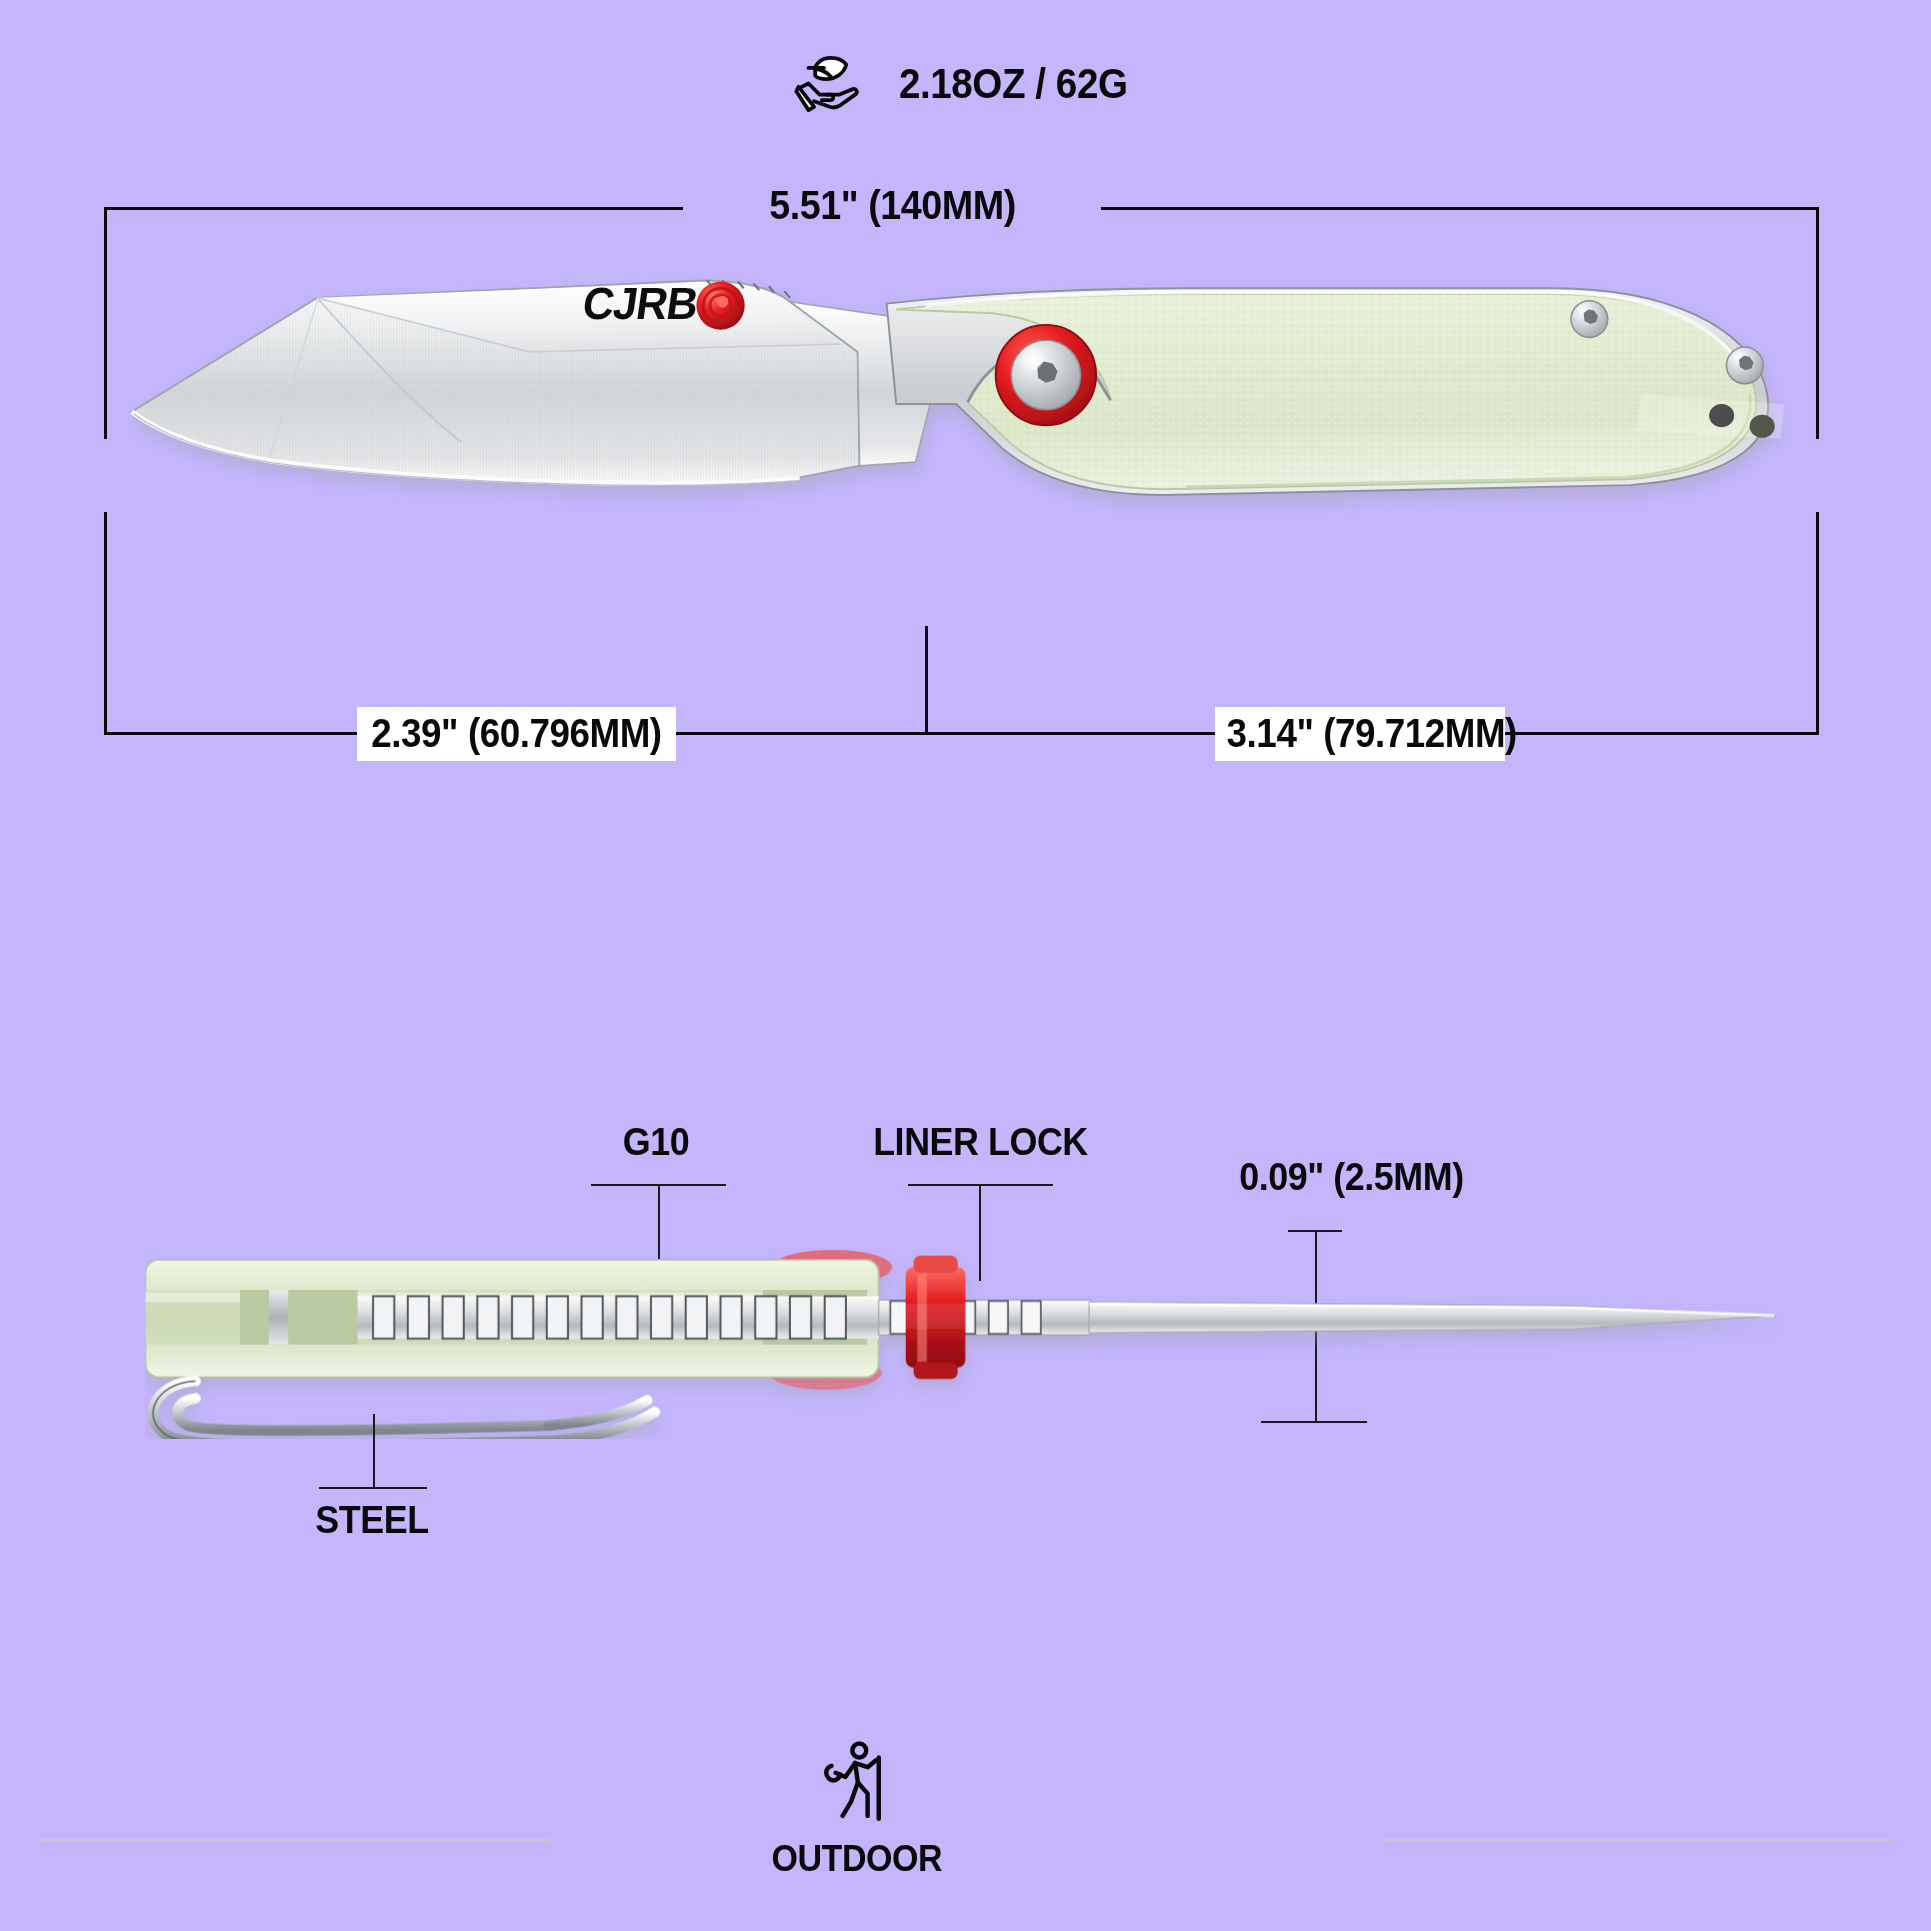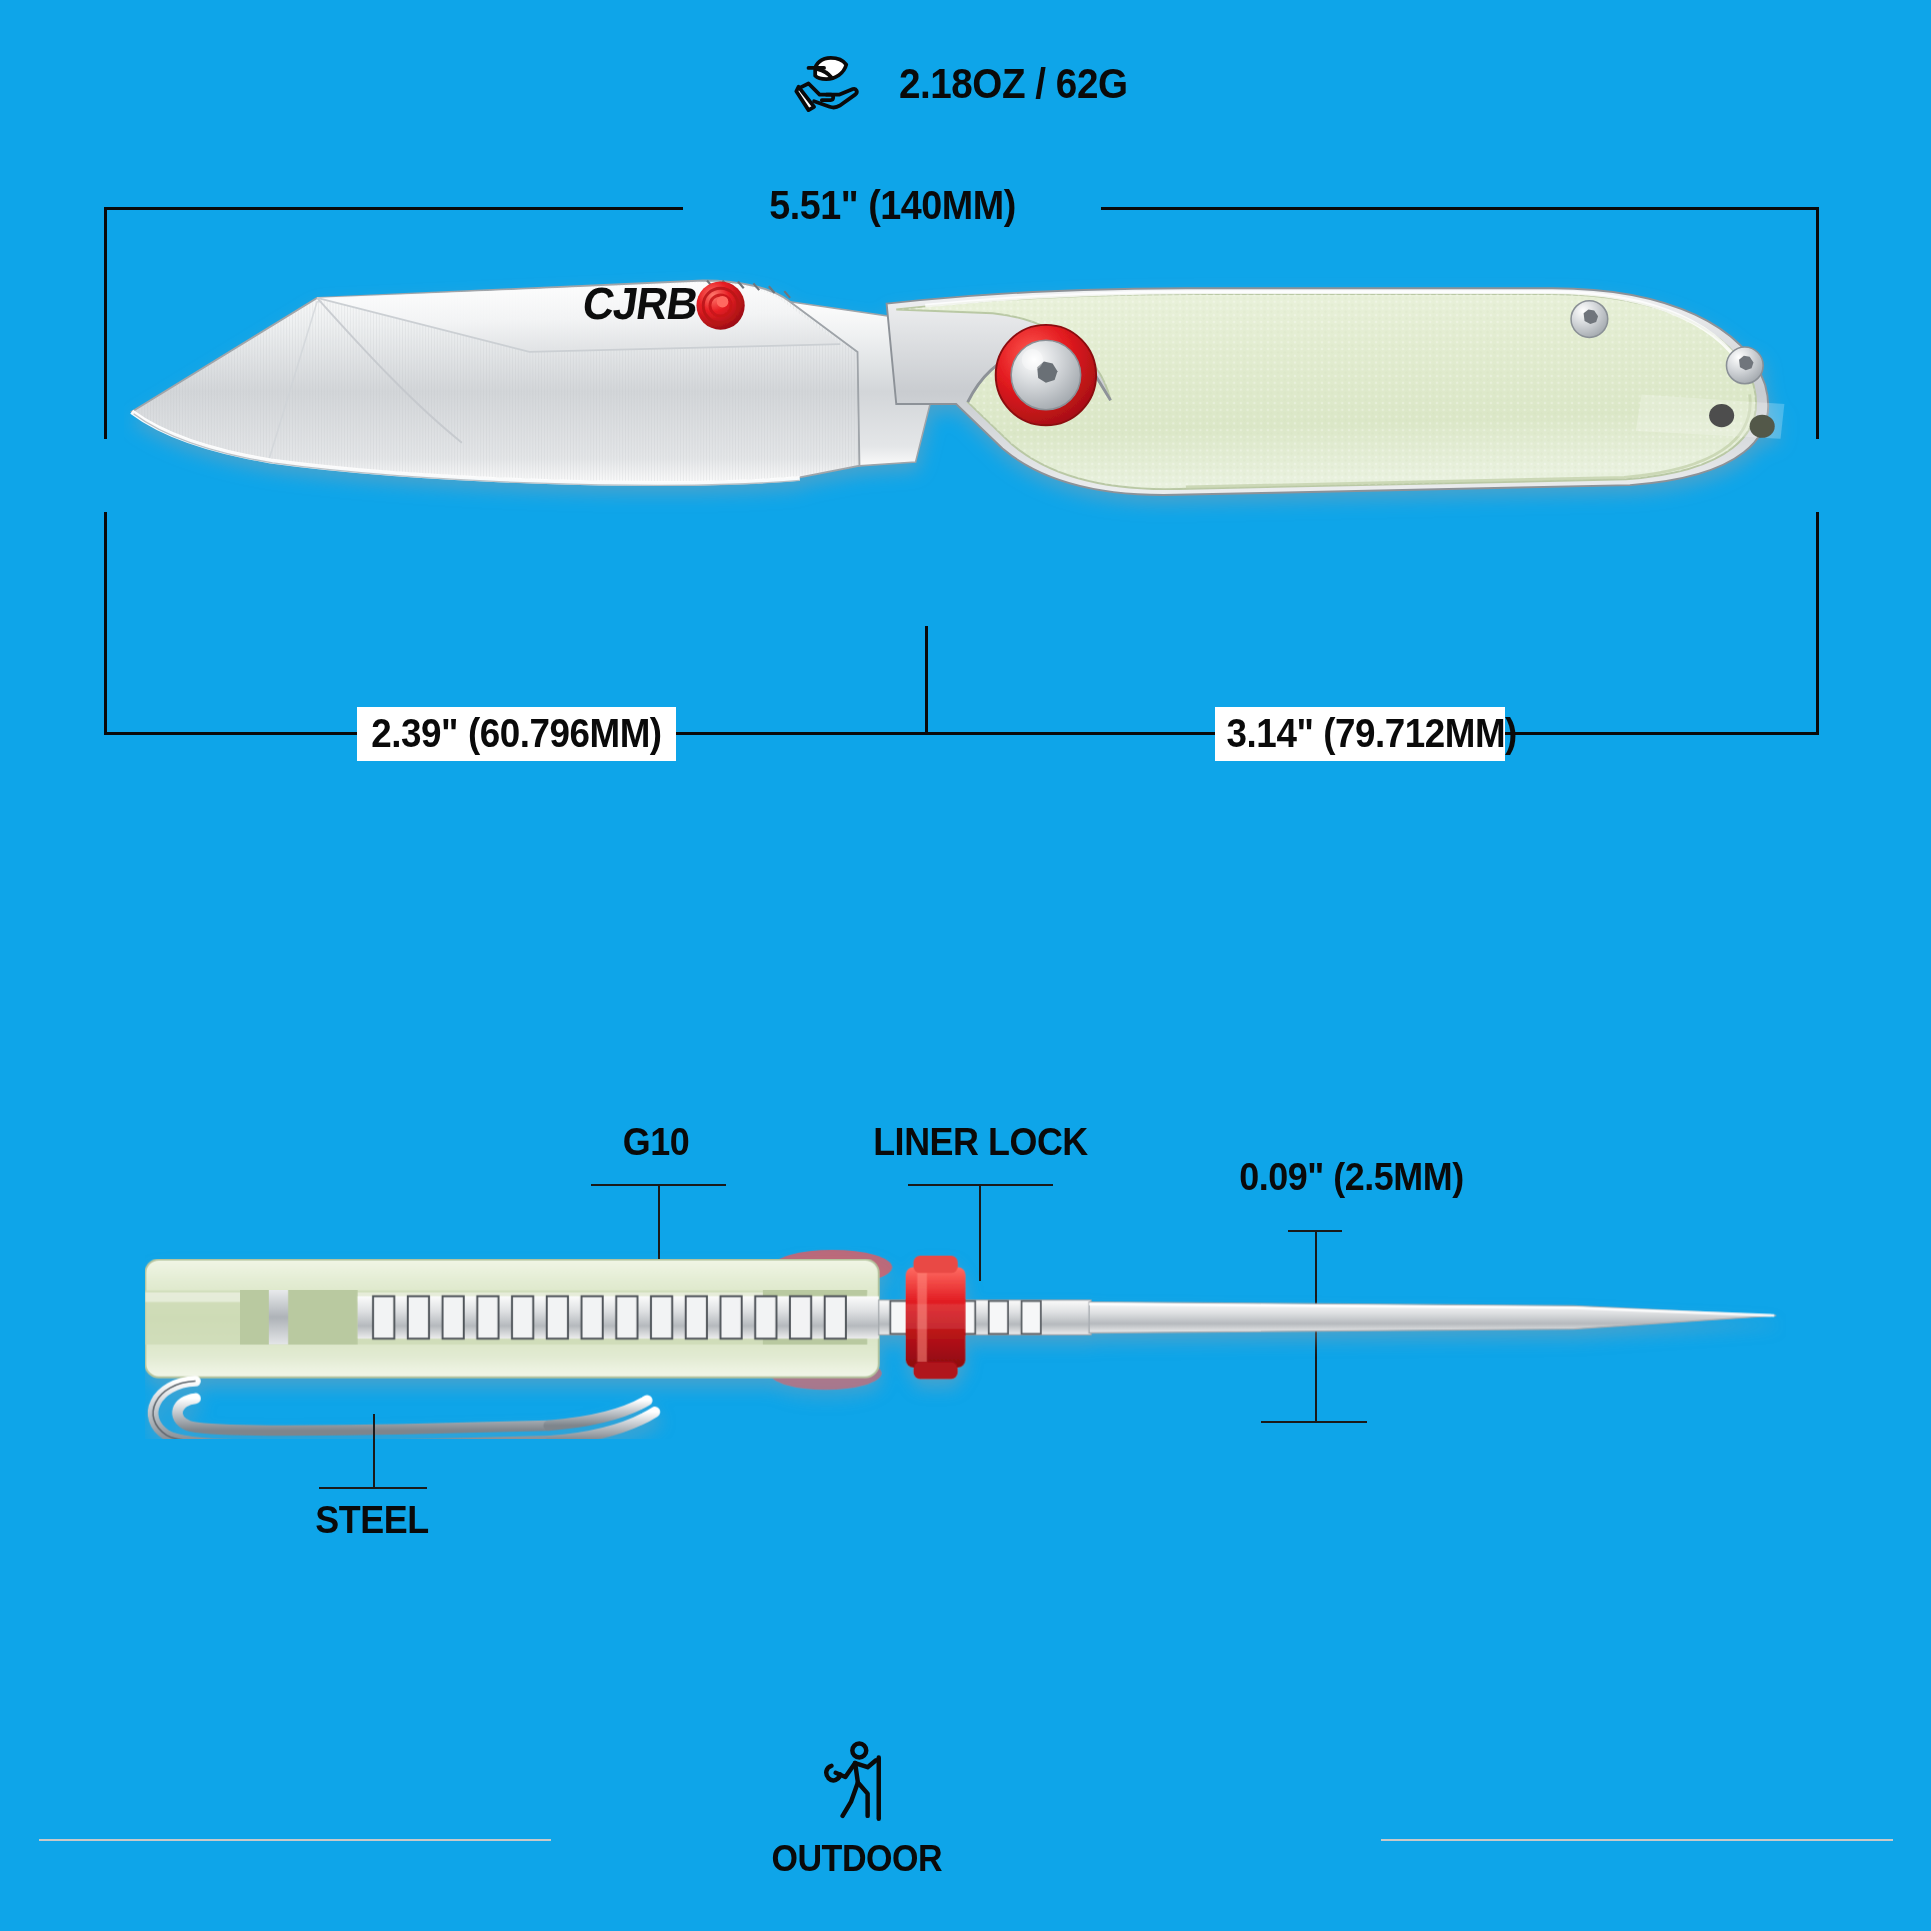--- a/index.html
+++ b/index.html
@@ -3,21 +3,21 @@
 <meta charset="utf-8">
 <style>
   * { box-sizing: border-box; }
   html, body {
     margin: 0; padding: 0;
     width: 1931px; height: 1931px;
     background: #ffffff;
     font-family: "Liberation Sans", sans-serif;
     overflow: hidden;
   }
-  #stage { position: relative; width: 1931px; height: 1931px; background: #0ea5e9; }
+  #stage { position: relative; width: 1931px; height: 1931px; background: #c4b5fd; }
 
   .abs { position: absolute; }
   .lbl {
     font-weight: 700;
     letter-spacing: -0.5px;
     color: #0a0a0a;
     white-space: nowrap;
     font-stretch: condensed;
     transform: scaleX(0.92);
     transform-origin: center;

